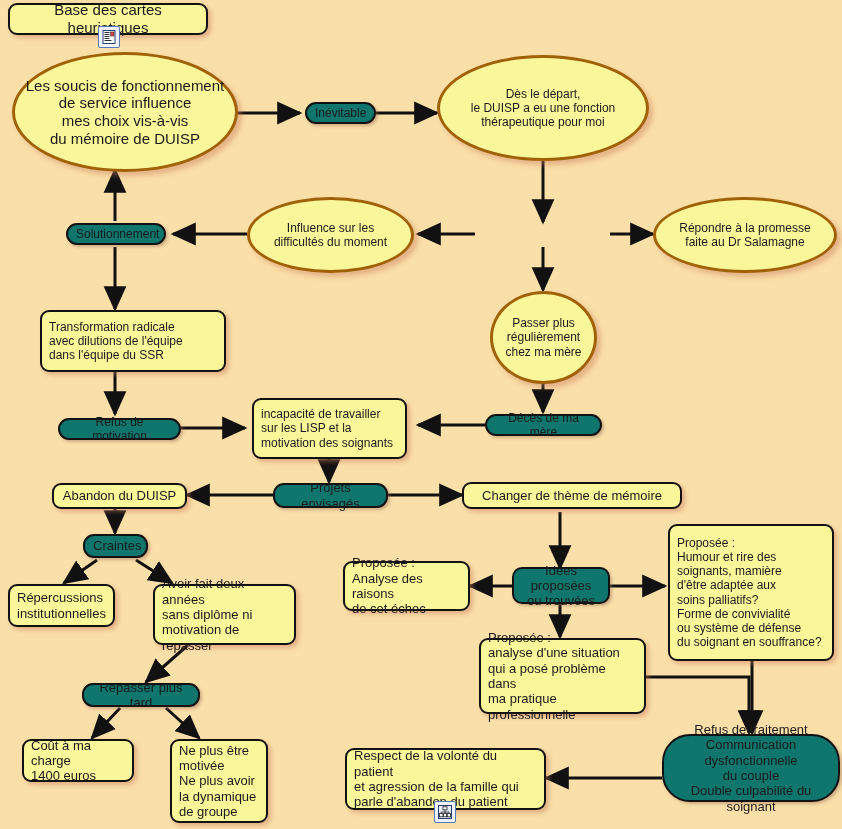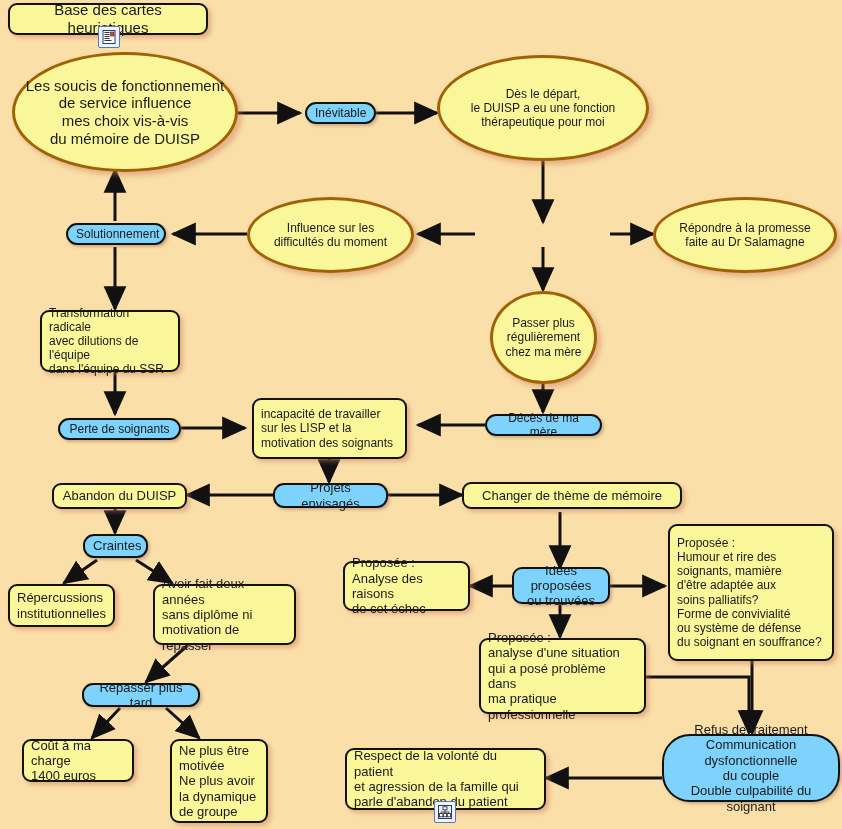--- a/index.html
+++ b/index.html
@@ -28,21 +28,21 @@
   
   .rect{
     background:#faf79b;
     border:2.5px solid #121212;
     border-radius:9px;
     box-shadow:3px 3px 4px rgba(200,120,90,.45);
     padding:5px 7px;
   }
   
   .pill{
-    background:#7dd3fc;
+    background:#0f766e;
     border:2.2px solid #121212;
     border-radius:11px;
     box-shadow:2px 2px 3px rgba(160,110,90,.45);
     padding:2px 8px;
   }
   .pill.grey-block{border-radius:10px;padding:5px 8px;}
   
   .ellipse{
     background:#faf79b;
     border:3px solid #a16207;
@@ -184,34 +184,34 @@
     <span class="txt">Influence sur les
 difficultés du moment</span>
   </div>
 
 
   <div class="node ellipse fs14" style="left:653px;top:197px;width:184px;height:76px;">
     <span class="txt">Répondre à la promesse
 faite au Dr Salamagne</span>
   </div>
 
-  <div class="node rect fs12 left" style="left:40px;top:310px;width:140px;height:62px;">
+  <div class="node rect fs12 left" style="left:40px;top:310px;width:186px;height:62px;">
     <span class="txt">Transformation radicale
 avec dilutions de l'équipe
 dans l'équipe du SSR</span>
   </div>
 
   <div class="node ellipse fs14" style="left:490px;top:291px;width:107px;height:93px;">
     <span class="txt">Passer plus
 régulièrement
 chez ma mère</span>
   </div>
 
   <div class="node pill fs12" style="left:58px;top:418px;width:123px;height:22px;">
-    <span class="txt">Perte de soignants</span>
+    <span class="txt">Refus de motivation</span>
   </div>
 
   <div class="node rect fs12 left" style="left:252px;top:398px;width:155px;height:61px;">
     <span class="txt">incapacité de travailler
 sur les LISP et la
 motivation des soignants</span>
   </div>
 
   <div class="node pill fs12" style="left:485px;top:414px;width:117px;height:22px;">
     <span class="txt">Décès de ma mère</span>

